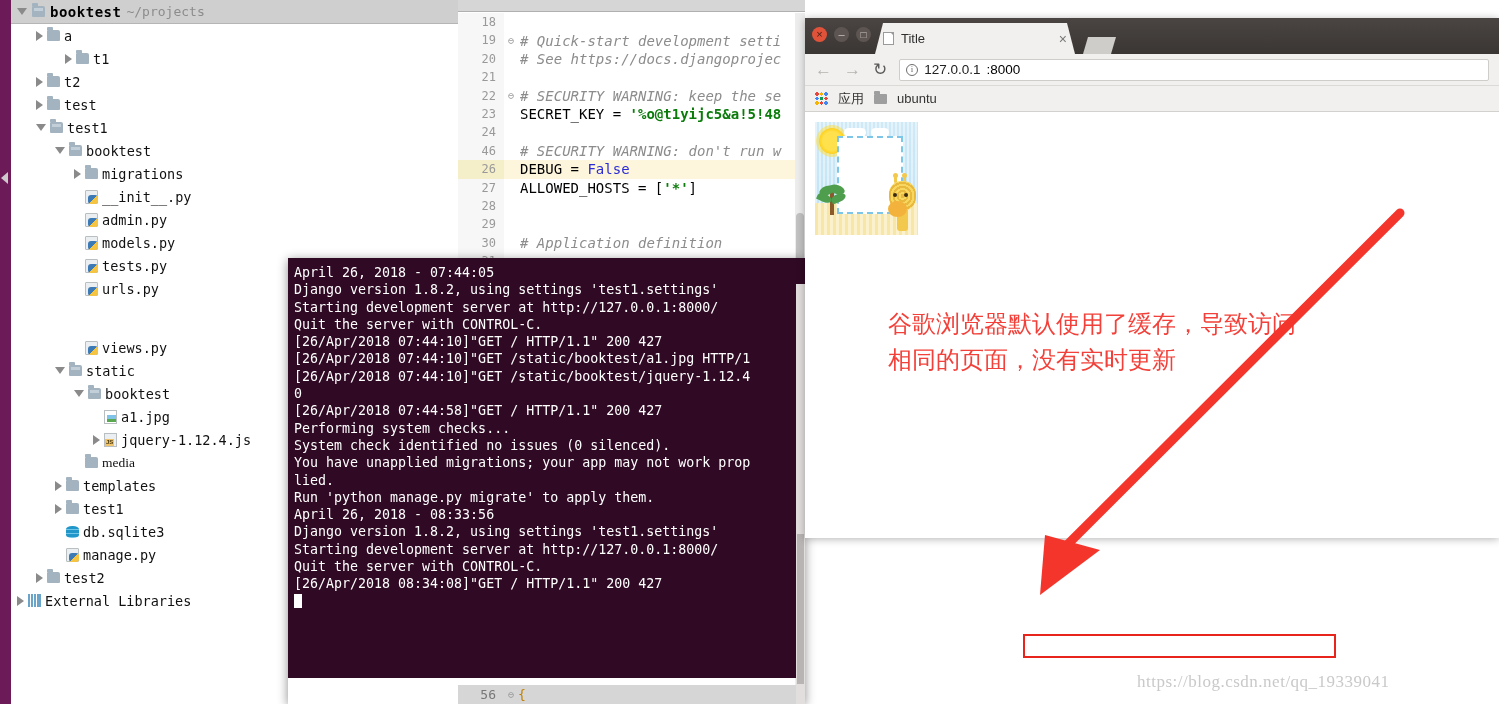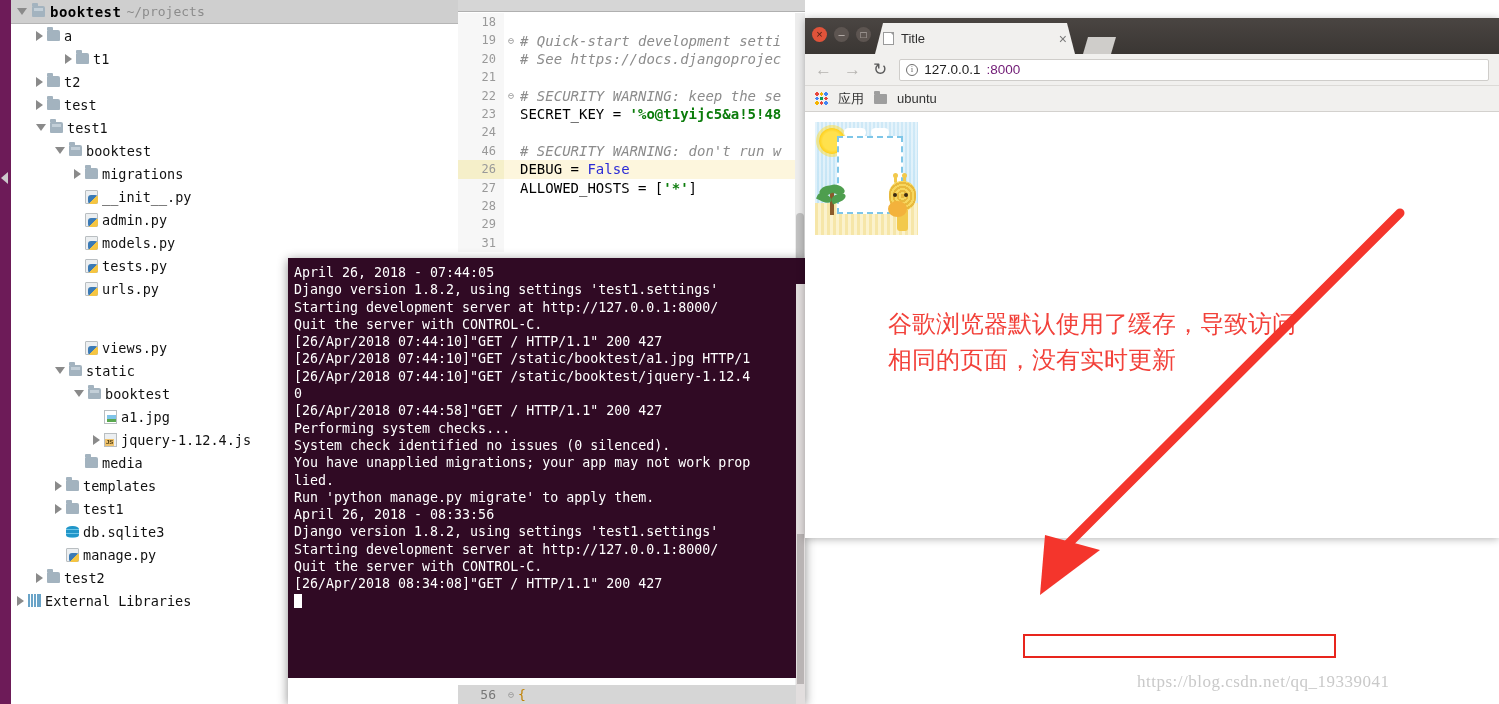--- a/index.html
+++ b/index.html
@@ -129,21 +129,21 @@
   #chrome-toolbar { height:32px; background:#f1f0ee; display:flex; align-items:center; padding:0 10px; gap:12px; border-bottom:1px solid #dcdad7;}
   .navbtn { font-size:17px; color:#b6b4b1; line-height:1; }
   .navbtn.active { color:#5a5a5a; }
   #omnibox {
     flex:1; height:22px; background:#fff; border:1px solid #cfcdca; border-radius:2px;
     display:flex; align-items:center; gap:6px; padding:0 6px;
   }
   #omnibox .infoicon { width:12px;height:12px;border:1.4px solid #6e6e6e;border-radius:50%; position:relative; flex:none;}
   #omnibox .infoicon:after{content:"i"; position:absolute; left:3.5px; top:-1px; font-size:9px; color:#6e6e6e; font-family:"Liberation Serif",serif;}
   #omnibox .urlhost { font-size:13.5px; color:#222; }
-  #omnibox .urlport { font-size:13.5px; color:#701a75; }
+  #omnibox .urlport { font-size:13.5px; color:#000000; }
 
   #chrome-bookmarks { height:26px; background:#f1f0ee; display:flex; align-items:center; gap:10px; padding:0 10px; border-bottom:1px solid #d3d1ce;}
   .appsgrid { width:13px;height:13px;
      background-image:
       radial-gradient(circle 1.6px at 2px 2px,#e8453c 99%,transparent),
       radial-gradient(circle 1.6px at 6.5px 2px,#f4b400 99%,transparent),
       radial-gradient(circle 1.6px at 11px 2px,#4285f4 99%,transparent),
       radial-gradient(circle 1.6px at 2px 6.5px,#4285f4 99%,transparent),
       radial-gradient(circle 1.6px at 6.5px 6.5px,#0f9d58 99%,transparent),
       radial-gradient(circle 1.6px at 11px 6.5px,#e8453c 99%,transparent),
@@ -302,21 +302,21 @@
         <div class="trow" style="padding-left: 82px;">
           <div class="tw none"></div>
           <span class="ic ic-img"></span>
           <span class="tlabel">a1.jpg</span>
         </div>
         <div class="trow" style="padding-left: 82px;">
           <div class="tw right"></div>
           <span class="ic ic-js"></span>
           <span class="tlabel">jquery-1.12.4.js</span>
         </div>
-        <div class="trow" style="padding-left: 63px;">
+        <div class="trow" style="padding-left: 63px; font-family: Liberation Serif, serif;">
           <div class="tw none"></div>
           <span class="ic ic-folder"></span>
           <span class="tlabel">media</span>
         </div>
         <div class="trow" style="padding-left: 44px;">
           <div class="tw right"></div>
           <span class="ic ic-folder"></span>
           <span class="tlabel">templates</span>
         </div>
         <div class="trow" style="padding-left: 44px;">
@@ -402,20 +402,25 @@
         </div>
         <div class="cline">
           <div class="gut">28</div>
           <div class="fold"></div>
           <div class="ctext"></div>
         </div>
         <div class="cline">
           <div class="gut">29</div>
           <div class="fold"></div>
           <div class="ctext"></div>
+        </div>
+        <div class="cline">
+          <div class="gut">30</div>
+          <div class="fold"></div>
+          <div class="ctext"><span class="cm"># Application definition</span></div>
         </div>
         <div class="cline">
           <div class="gut">31</div>
           <div class="fold"></div>
           <div class="ctext"></div>
         </div>
       </div>
     <div id="editor-scroll">
         <div class="thumb"></div>
       </div>

